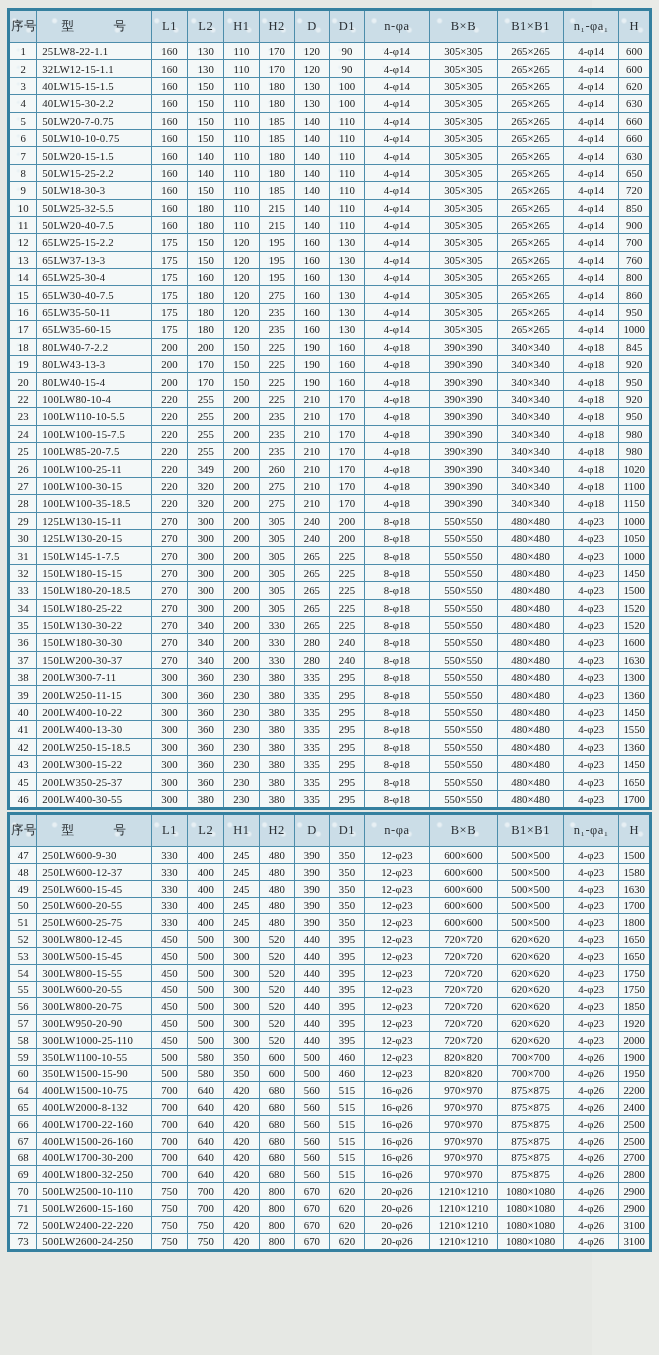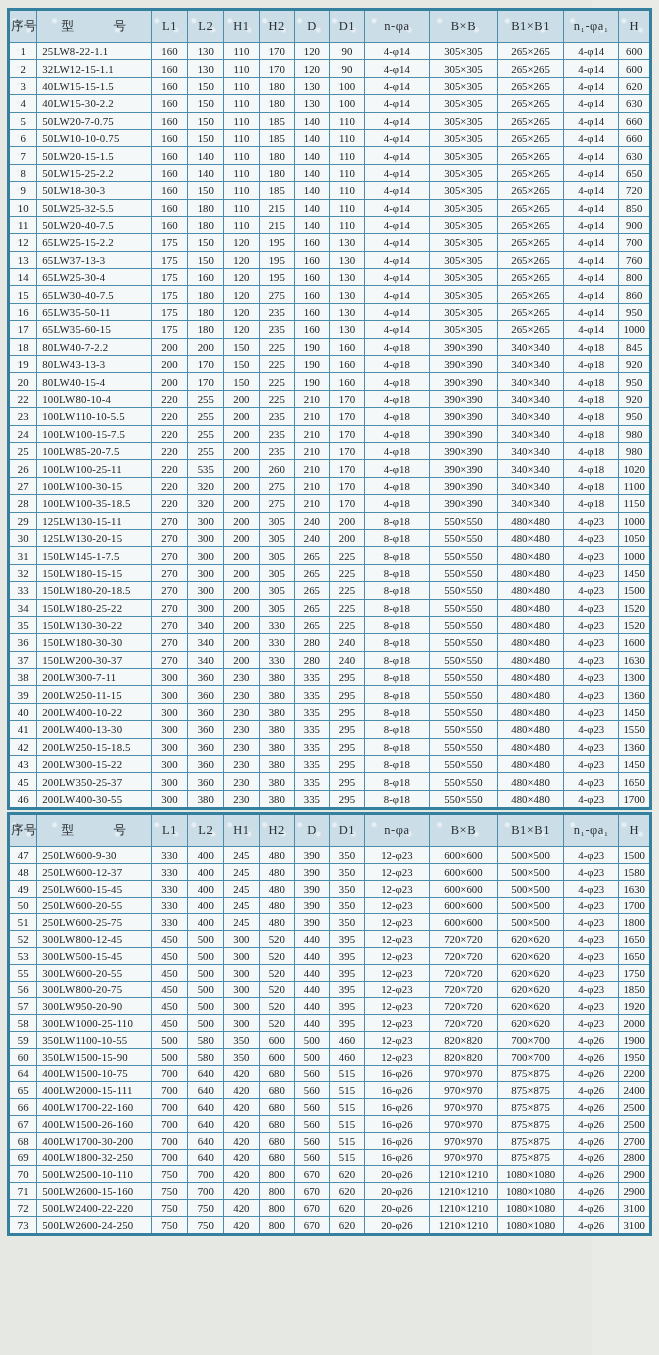--- a/index.html
+++ b/index.html
@@ -461,21 +461,21 @@
           <td>4-φ18</td>
           <td>390×390</td>
           <td>340×340</td>
           <td>4-φ18</td>
           <td>980</td>
         </tr>
         <tr>
           <td>26</td>
           <td class="model">100LW100-25-11</td>
           <td>220</td>
-          <td>535</td>
+          <td>349</td>
           <td>200</td>
           <td>260</td>
           <td>210</td>
           <td>170</td>
           <td>4-φ18</td>
           <td>390×390</td>
           <td>340×340</td>
           <td>4-φ18</td>
           <td>1020</td>
         </tr>
@@ -900,20 +900,35 @@
           <td>520</td>
           <td>440</td>
           <td>395</td>
           <td>12-φ23</td>
           <td>720×720</td>
           <td>620×620</td>
           <td>4-φ23</td>
           <td>1650</td>
         </tr>
         <tr>
+          <td>54</td>
+          <td class="model">300LW800-15-55</td>
+          <td>450</td>
+          <td>500</td>
+          <td>300</td>
+          <td>520</td>
+          <td>440</td>
+          <td>395</td>
+          <td>12-φ23</td>
+          <td>720×720</td>
+          <td>620×620</td>
+          <td>4-φ23</td>
+          <td>1750</td>
+        </tr>
+        <tr>
           <td>55</td>
           <td class="model">300LW600-20-55</td>
           <td>450</td>
           <td>500</td>
           <td>300</td>
           <td>520</td>
           <td>440</td>
           <td>395</td>
           <td>12-φ23</td>
           <td>720×720</td>
@@ -1006,21 +1021,21 @@
           <td>560</td>
           <td>515</td>
           <td>16-φ26</td>
           <td>970×970</td>
           <td>875×875</td>
           <td>4-φ26</td>
           <td>2200</td>
         </tr>
         <tr>
           <td>65</td>
-          <td class="model">400LW2000-15-111</td>
+          <td class="model">400LW2000-8-132</td>
           <td>700</td>
           <td>640</td>
           <td>420</td>
           <td>680</td>
           <td>560</td>
           <td>515</td>
           <td>16-φ26</td>
           <td>970×970</td>
           <td>875×875</td>
           <td>4-φ26</td>

